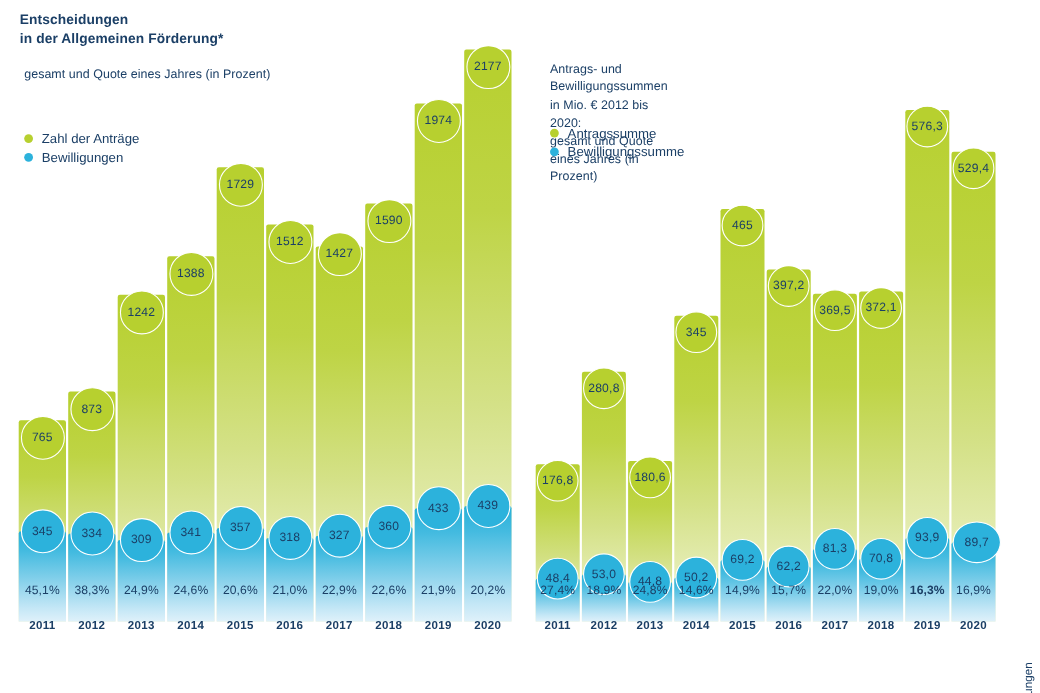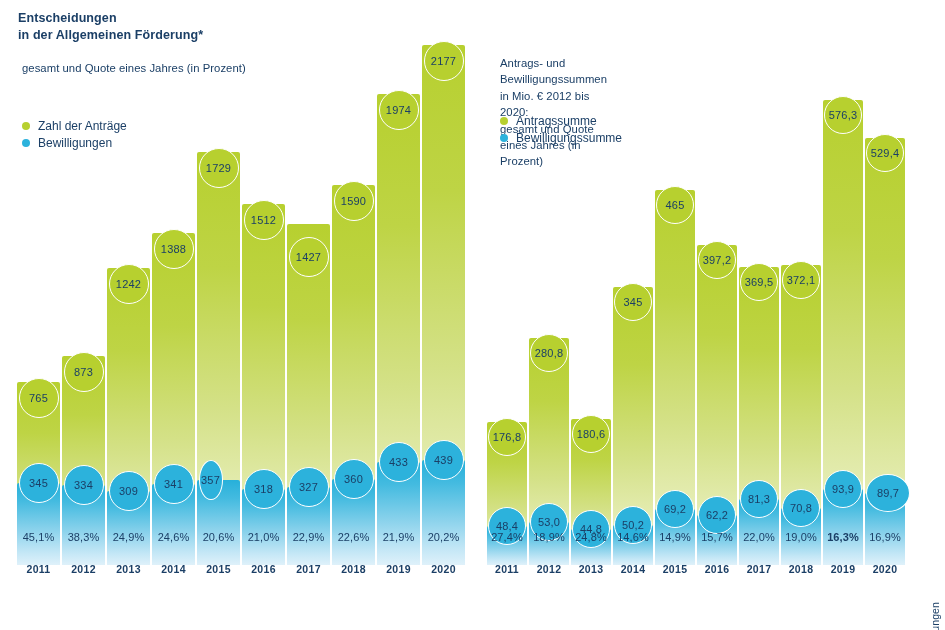--- a/index.html
+++ b/index.html
@@ -147,36 +147,36 @@
           <div class="bar-blue" style="bottom: 20px; height: 81.4515px;"></div>
           <div class="node node-green" style="width: 40px; height: 40px; margin-left: -20px; bottom: 315.539px;">1388</div>
           <div class="node node-blue" style="width: 40px; height: 40px; margin-left: -20px; bottom: 81.4515px;">341</div>
           <div class="pct" style="bottom: 42px;">24,6%</div>
           <div class="year" style="bottom: 10px;">2014</div>
         </div>
         <div class="bar-col" style="left: 180px; width: 43px; height: 565px; bottom: 0px;">
           <div class="bar-green" style="bottom: 20px; height: 412.99px;"></div>
           <div class="bar-blue" style="bottom: 20px; height: 85.2733px;"></div>
           <div class="node node-green" style="width: 40px; height: 40px; margin-left: -20px; bottom: 396.99px;">1729</div>
-          <div class="node node-blue" style="width: 24px; height: 40px; margin-left: -20px; bottom: 85.2733px;">357</div>
+          <div class="node node-blue" style="width: 40px; height: 40px; margin-left: -20px; bottom: 85.2733px;">357</div>
           <div class="pct" style="bottom: 42px;">20,6%</div>
           <div class="year" style="bottom: 10px;">2015</div>
         </div>
         <div class="bar-col" style="left: 225px; width: 43px; height: 565px; bottom: 0px;">
           <div class="bar-green" style="bottom: 20px; height: 361.158px;"></div>
           <div class="bar-blue" style="bottom: 20px; height: 75.9577px;"></div>
           <div class="node node-green" style="width: 40px; height: 40px; margin-left: -20px; bottom: 345.158px;">1512</div>
           <div class="node node-blue" style="width: 40px; height: 40px; margin-left: -20px; bottom: 75.9577px;">318</div>
           <div class="pct" style="bottom: 42px;">21,0%</div>
           <div class="year" style="bottom: 10px;">2016</div>
         </div>
         <div class="bar-col" style="left: 270px; width: 43px; height: 565px; bottom: 0px;">
           <div class="bar-green" style="bottom: 20px; height: 340.854px;"></div>
           <div class="bar-blue" style="bottom: 20px; height: 78.1075px;"></div>
-          <div class="node node-green" style="width: 40px; height: 40px; margin-left: -20px; bottom: 308px; text-align: center;">1427</div>
+          <div class="node node-green" style="width: 40px; height: 40px; margin-left: -20px; bottom: 334px; text-align: center;">1427</div>
           <div class="node node-blue" style="width: 40px; height: 40px; margin-left: -20px; bottom: 78.1075px;">327</div>
           <div class="pct" style="bottom: 42px;">22,9%</div>
           <div class="year" style="bottom: 10px;">2017</div>
         </div>
         <div class="bar-col" style="left: 315px; width: 43px; height: 565px; bottom: 0px;">
           <div class="bar-green" style="bottom: 20px; height: 379.789px;"></div>
           <div class="bar-blue" style="bottom: 20px; height: 85.9899px;"></div>
           <div class="node node-green" style="width: 40px; height: 40px; margin-left: -20px; bottom: 363.789px;">1590</div>
           <div class="node node-blue" style="width: 40px; height: 40px; margin-left: -20px; bottom: 85.9899px;">360</div>
           <div class="pct" style="bottom: 42px;">22,6%</div>

